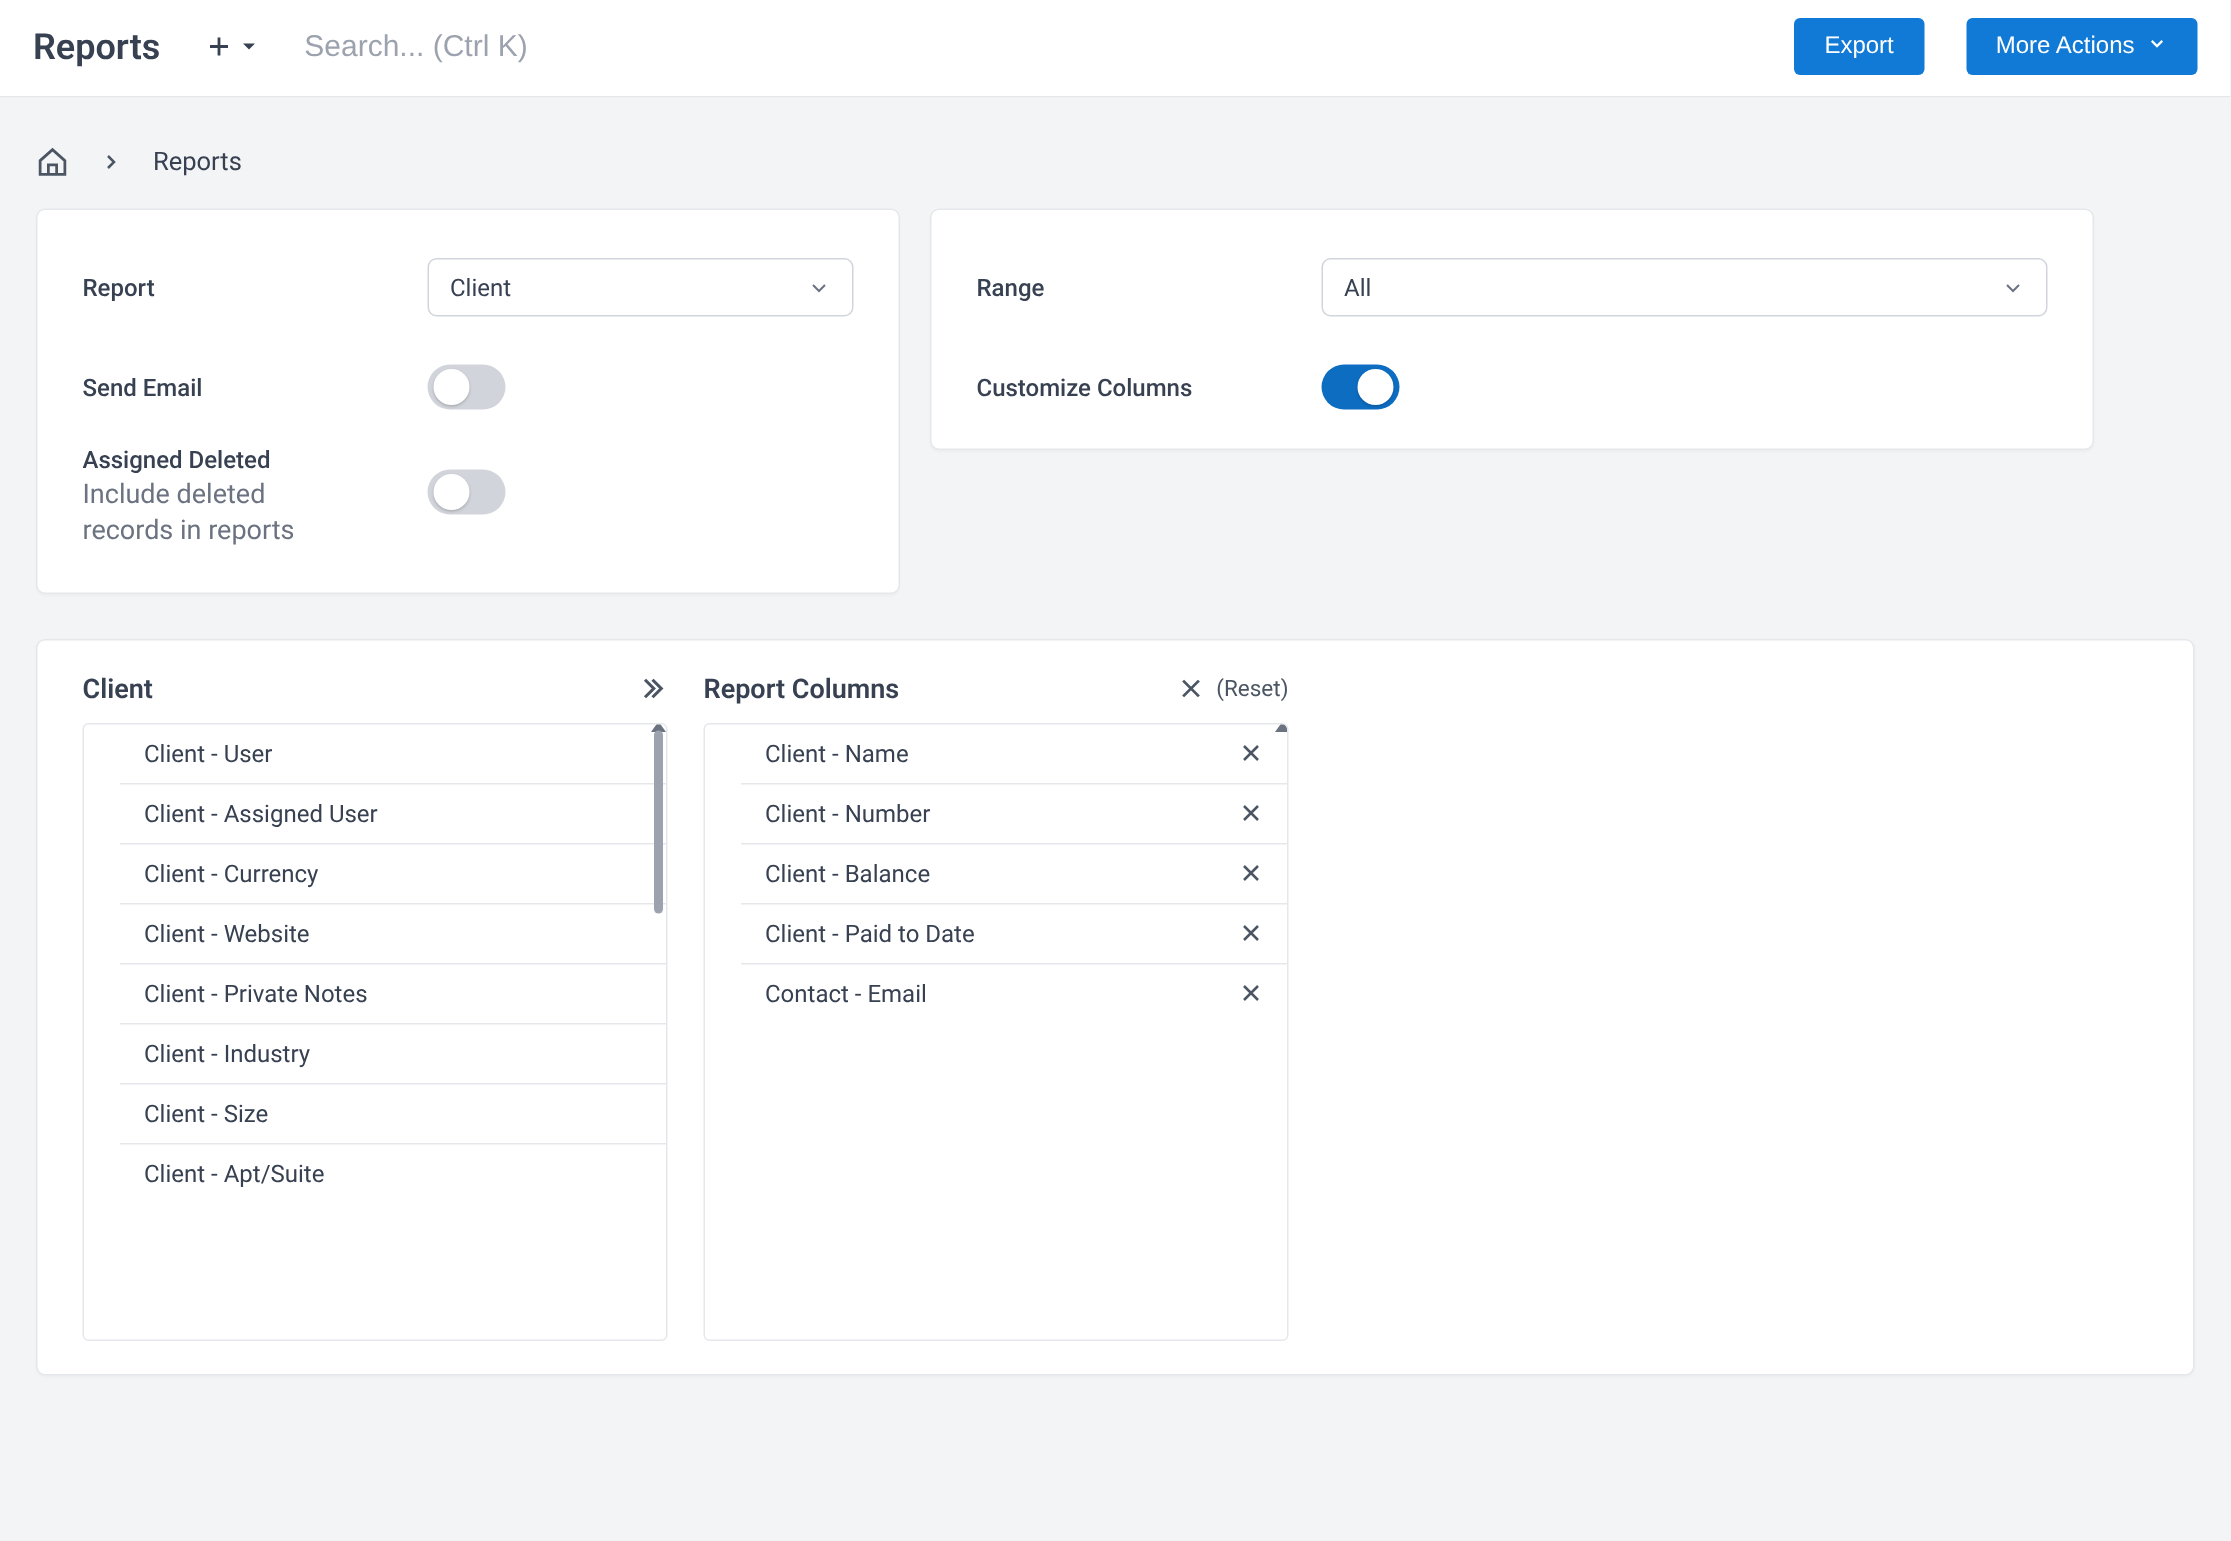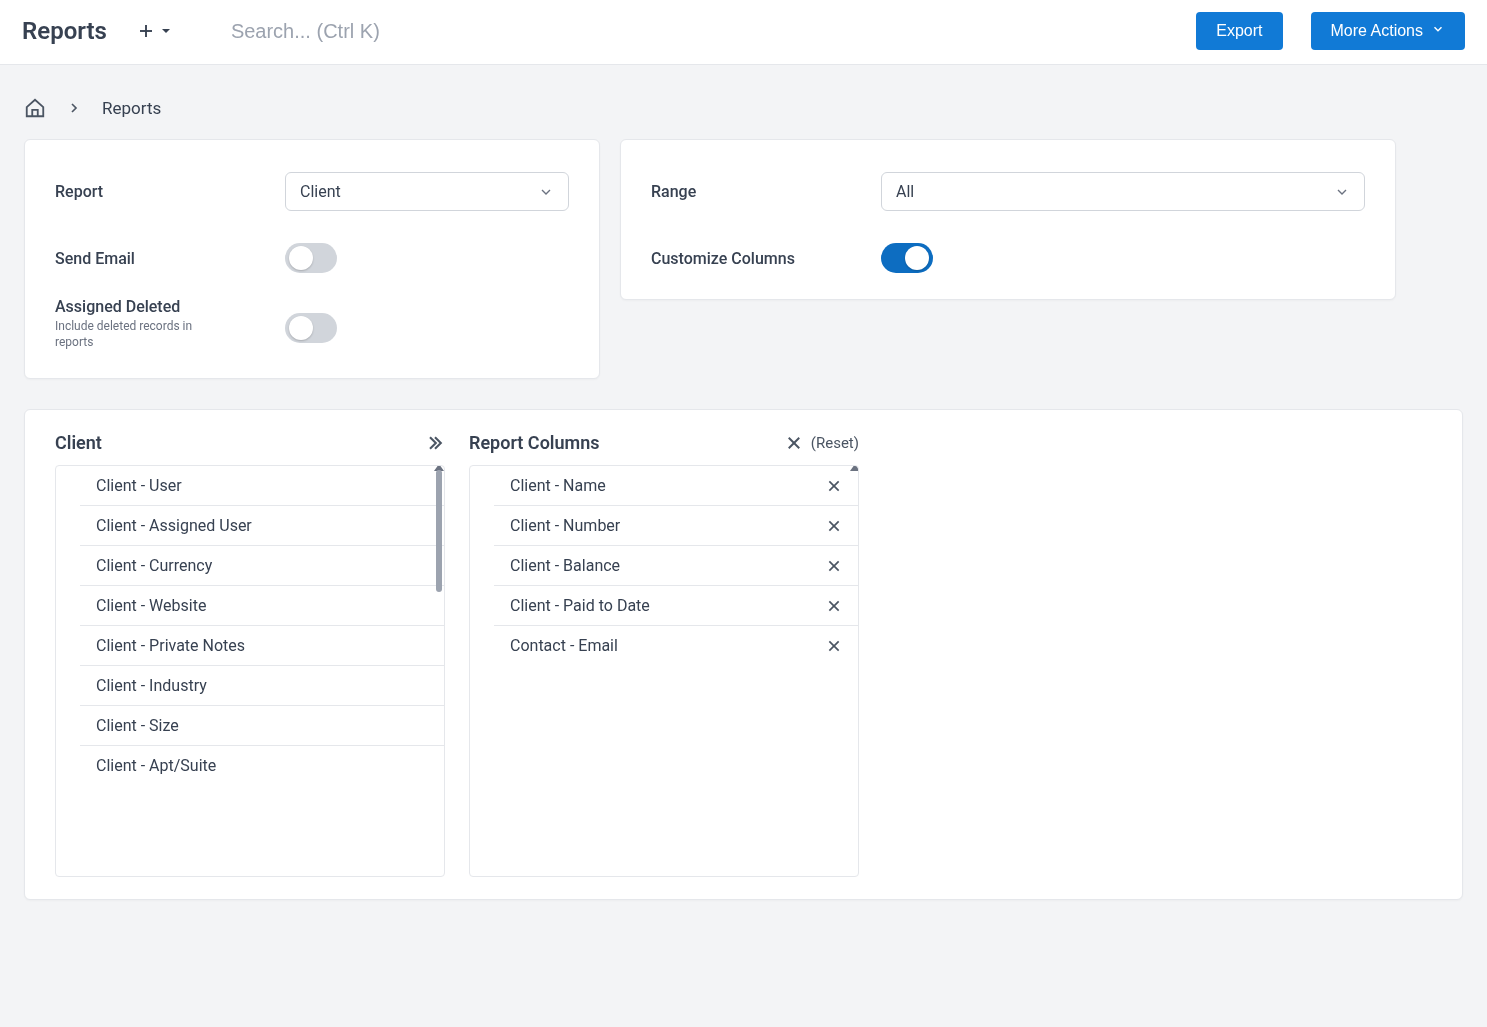--- a/index.html
+++ b/index.html
@@ -34,21 +34,21 @@
     margin-left: 14px;
     cursor: pointer;
   }
   .header-plus svg { display:block; }
   .search-input {
     border: none;
     outline: none;
     font-size: 20px;
     color: #6b7280;
     background: transparent;
-    margin-left: 44px;
+    margin-left: 16px;
     width: 360px;
   }
   .search-input::placeholder { color: #9ca3af; }
   .spacer { flex: 1; }
   .btn {
     display: inline-flex;
     align-items: flex-start;
     gap: 8px;
     background: #117ad6;
     color: #fff;
@@ -99,21 +99,21 @@
   }
   .row-field.toggle-row { padding: 14px 0; align-items:center; }
   .row-field.toggle-row.last { padding: 10px 0 0 0; align-items:flex-start; }
   .field-label-col { width: 230px; }
   .field-label {
     font-size: 16px;
     color: #374151;
     font-weight: 500;
   }
   .field-sub {
-    font-size: 12px;
+    font-size: 18px;
     color: #6b7280;
     line-height: 1.35;
     margin-top: 2px;
     max-width: 170px;
   }
 
   .select {
     flex: 1;
     position: relative;
   }

